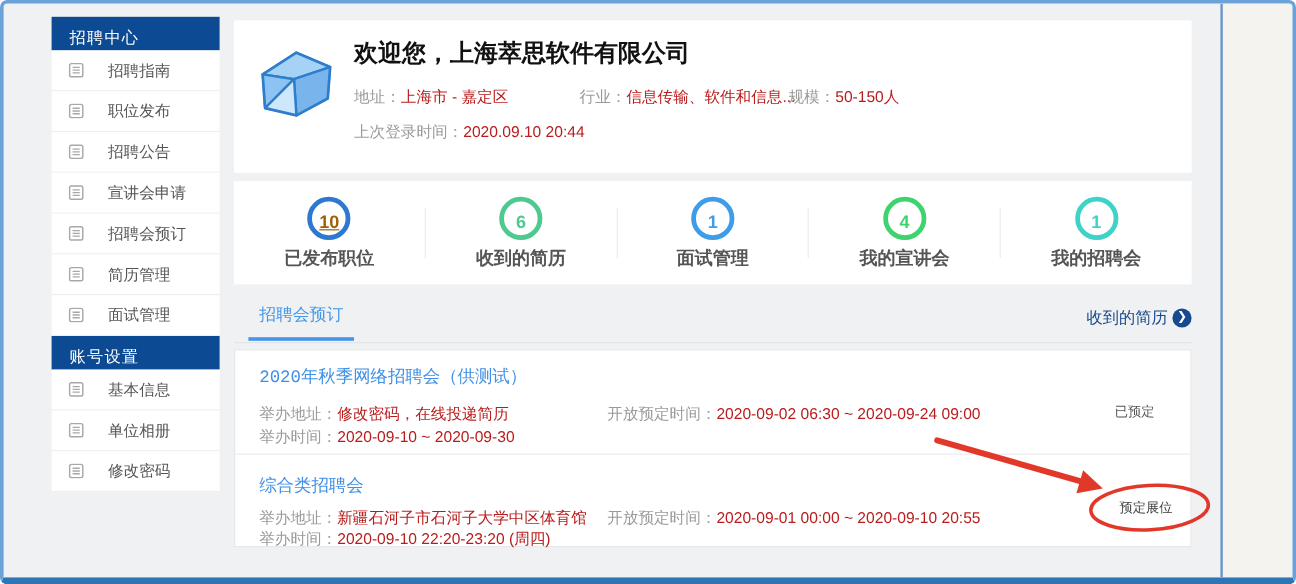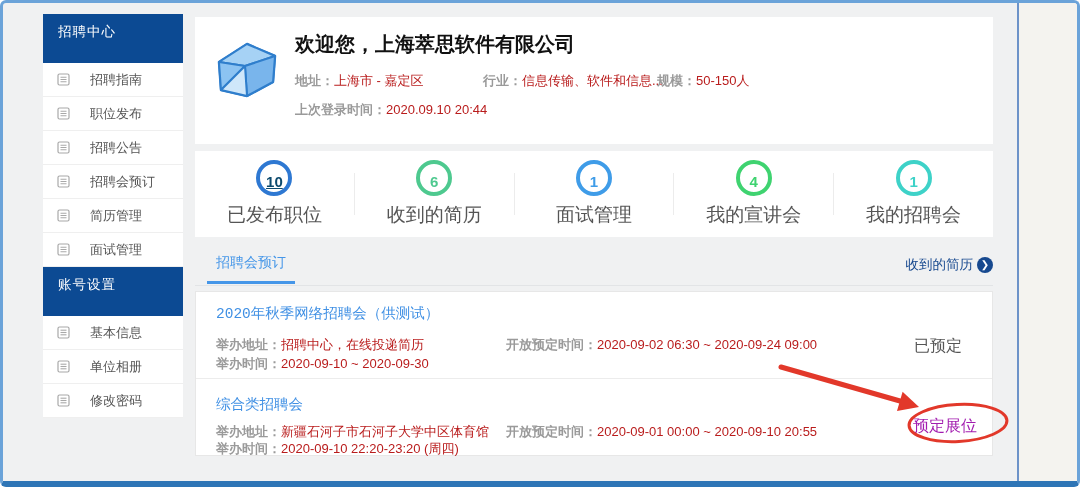--- a/index.html
+++ b/index.html
@@ -8,48 +8,48 @@
     position:relative; width:1080px; height:487px;
     border:3px solid #6ba3d9; border-bottom:6px solid #2e75b6; border-radius:6px;
     background:#f0f1f2; overflow:hidden;
   }
   
   .right-strip { position:absolute; top:0; right:0; bottom:0; width:60px; background:#f4f3ef; border-left:2px solid #6d93c9; }
 
   
   .sidebar { position:absolute; left:40px; top:11px; width:140px; }
   .side-section-header {
-    height:49px; line-height:35px; background:#0c4a93; color:#fff;
+    height:28px; line-height:35px; background:#0c4a93; color:#fff;
     padding-left:15px; font-size:13.5px; letter-spacing:1px;
   }
   .side-item {
     height:34px; background:#fff; display:flex; align-items:center; gap:20px;
     padding-left:14px; font-size:13px; color:#555; border-bottom:1px solid #efefef; cursor:pointer;
   }
   .side-item .ic { display:inline-flex; flex:0 0 auto; }
 
   
   .main { position:absolute; left:192px; top:14px; width:798px; }
   .card { background:#fff; }
 
   .welcome-card { position:absolute; top:0; left:0; width:798px; height:127px; }
   .logo { position:absolute; left:16px; top:15px; width:72px; height:72px; }
   .welcome-title { position:absolute; left:100px; top:14px; font-size:20px; font-weight:bold; color:#111; }
   .info-span { position:absolute; top:55px; font-size:13px; }
   .info-span.p1 { left:100px; } .info-span.p2 { left:288px; } .info-span.p3 { left:462px; }
   .info-row2 { position:absolute; left:100px; top:84px; font-size:13px; }
-  .lbl { color:#9a9a9a;font-weight:bold; } .val { color:#b91c1c; }
+  .lbl { color:#9a9a9a; } .val { color:#b91c1c; }
 
   .stats-card { position:absolute; top:134px; left:0; width:798px; height:86px; display:flex; align-items:center; }
   .stat { flex:1; text-align:center; cursor:pointer; }
   .stat-circle {
     width:36px; height:36px; margin:0 auto; border:4px solid #888; border-radius:50%;
     line-height:35px; font-size:15px; font-weight:bold; text-align:center;
   }
-  .stat-label { margin-top:6px; font-size:19px; color:#555; }
+  .stat-label { margin-top:6px; font-size:15px; color:#555;font-weight:bold; }
   .stat-div { width:1px; height:42px; background:#ececec; }
 
   .tab-row { position:absolute; top:232px; left:0; width:798px; height:37px; border-bottom:1px solid #e2e4e6; }
   .tab {
     position:absolute; left:12px; top:5px; padding:0 9px 9px; font-size:14px;
     color:#4596e8; border-bottom:3px solid #4596e8; cursor:pointer;
   }
   .more-link { position:absolute; right:0; top:7px; font-size:13.5px; color:#17498f; cursor:pointer; display:flex; align-items:center; gap:4px; }
   .more-icon {
     width:16px; height:16px; border-radius:50%; background:#17498f; color:#fff;
@@ -60,23 +60,23 @@
   .fair-item { position:relative; width:100%; }
   .fair-item.first { height:87px; border-bottom:1px solid #ececec; }
   .fair-item.second { height:76px; }
   .fair-title { position:absolute; left:20px; font-size:14.5px; color:#4090e4; cursor:pointer;font-family:Liberation Mono, monospace; }
   .fair-item.first .fair-title { top:12px; }
   .fair-item.second .fair-title { top:16px; }
   .fair-line { position:absolute; left:20px; font-size:13px; }
   .fair-item.first .r1 { top:44px; } .fair-item.first .r2 { top:63px; }
   .fair-item.second .r1 { top:44px; } .fair-item.second .r2 { top:61px; }
   .fair-booking { position:absolute; left:310px; font-size:13px; top:44px; }
-  .fair-status { position:absolute; font-size:16px;text-align:center; }
+  .fair-status { position:absolute; font-size:11px;text-align:center; }
   .status-booked { right:30px; top:44px; color:#555; }
-  .status-link { right:15px; top:37px; color:#a21caf; cursor:pointer; }
+  .status-link { right:15px; top:37px; color:#404040; cursor:pointer; }
 
   .annotation { position:absolute; left:0; top:0; pointer-events:none; }
 </style>
 </head>
 <body>
 
 <div class="screen">
   <div class="right-strip"></div>
 
   <div class="sidebar">
@@ -107,20 +107,31 @@
     <div class="side-item">
       <span class="ic">
           <svg width="13" height="13" viewBox="0 0 13 13">
             <rect x="1" y="1" width="11" height="11" rx="1.5" fill="none" stroke="#a8a8a8" stroke-width="1.2"></rect>
             <line x1="3.5" y1="4.2" x2="9.5" y2="4.2" stroke="#a8a8a8" stroke-width="1.1"></line>
             <line x1="3.5" y1="6.5" x2="9.5" y2="6.5" stroke="#a8a8a8" stroke-width="1.1"></line>
             <line x1="3.5" y1="8.8" x2="9.5" y2="8.8" stroke="#a8a8a8" stroke-width="1.1"></line>
           </svg>
         </span>
       <span>招聘公告</span>
+    </div>
+    <div class="side-item">
+      <span class="ic">
+          <svg width="13" height="13" viewBox="0 0 13 13">
+            <rect x="1" y="1" width="11" height="11" rx="1.5" fill="none" stroke="#a8a8a8" stroke-width="1.2"></rect>
+            <line x1="3.5" y1="4.2" x2="9.5" y2="4.2" stroke="#a8a8a8" stroke-width="1.1"></line>
+            <line x1="3.5" y1="6.5" x2="9.5" y2="6.5" stroke="#a8a8a8" stroke-width="1.1"></line>
+            <line x1="3.5" y1="8.8" x2="9.5" y2="8.8" stroke="#a8a8a8" stroke-width="1.1"></line>
+          </svg>
+        </span>
+      <span>宣讲会申请</span>
     </div>
     <div class="side-item">
       <span class="ic">
           <svg width="13" height="13" viewBox="0 0 13 13">
             <rect x="1" y="1" width="11" height="11" rx="1.5" fill="none" stroke="#a8a8a8" stroke-width="1.2"></rect>
             <line x1="3.5" y1="4.2" x2="9.5" y2="4.2" stroke="#a8a8a8" stroke-width="1.1"></line>
             <line x1="3.5" y1="6.5" x2="9.5" y2="6.5" stroke="#a8a8a8" stroke-width="1.1"></line>
             <line x1="3.5" y1="8.8" x2="9.5" y2="8.8" stroke="#a8a8a8" stroke-width="1.1"></line>
           </svg>
         </span>
@@ -206,21 +217,21 @@
       <span class="info-span p3">
         <span class="lbl">规模：</span><span class="val">50-150人</span>
       </span>
       <div class="info-row2">
         <span class="lbl">上次登录时间：</span><span class="val">2020.09.10 20:44</span>
       </div>
     </div>
 
     <div class="card stats-card">
       <div class="stat">
-        <div class="stat-circle" style="border-color: rgb(46, 120, 210); color: #0c4a6e; text-decoration: underline;">10</div>
+        <div class="stat-circle" style="border-color: rgb(46, 120, 210); color: #a16207; text-decoration: underline;">10</div>
         <div class="stat-label">已发布职位</div>
       </div>
       <div class="stat-div"></div>
       <div class="stat">
         <div class="stat-circle" style="border-color: rgb(78, 201, 143); color: rgb(78, 201, 143);">6</div>
         <div class="stat-label">收到的简历</div>
       </div>
       <div class="stat-div"></div>
       <div class="stat">
         <div class="stat-circle" style="border-color: rgb(63, 156, 232); color: rgb(63, 156, 232);">1</div>
@@ -243,21 +254,21 @@
       <span class="more-link">
         <span>收到的简历</span>
         <span class="more-icon">❯</span>
       </span>
     </div>
 
     <div class="card list-card">
       <div class="fair-item first">
         <div class="fair-title">2020年秋季网络招聘会（供测试）</div>
         <div class="fair-line r1">
-          <span class="lbl">举办地址：</span><span class="val">招聘中心，在线投递简历</span>
+          <span class="lbl">举办地址：</span><span class="val">修改密码，在线投递简历</span>
         </div>
         <div class="fair-line r2">
           <span class="lbl">举办时间：</span><span class="val">2020-09-10 ~ 2020-09-30</span>
         </div>
         <div class="fair-booking">
           <span class="lbl">开放预定时间：</span><span class="val">2020-09-02 06:30 ~ 2020-09-24 09:00</span>
         </div>
         <div class="fair-status status-booked">已预定</div>
       </div>
 

